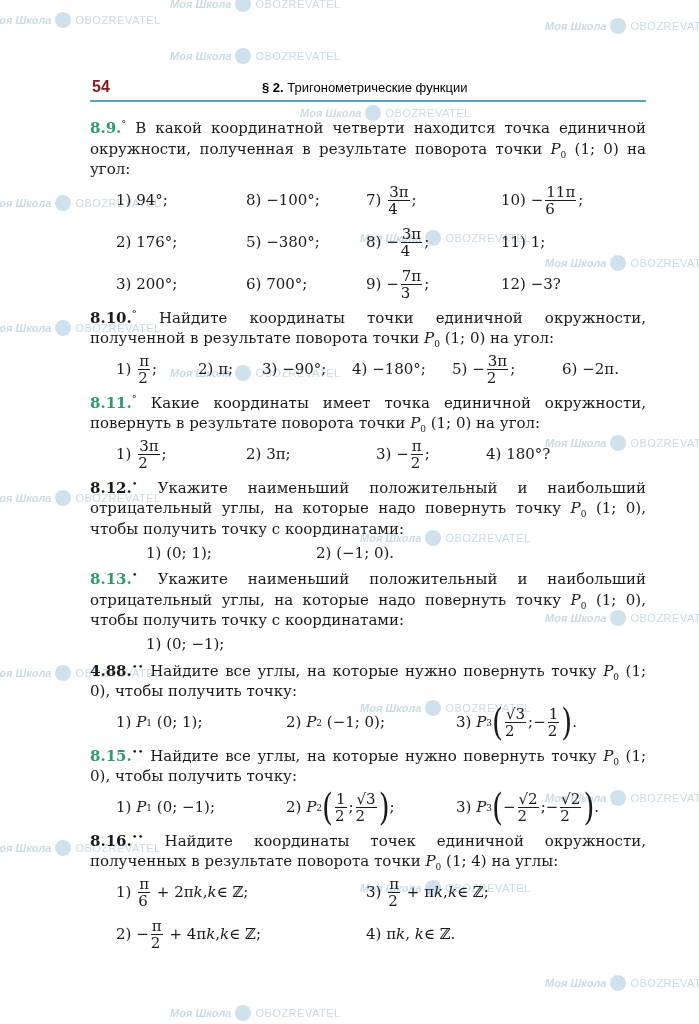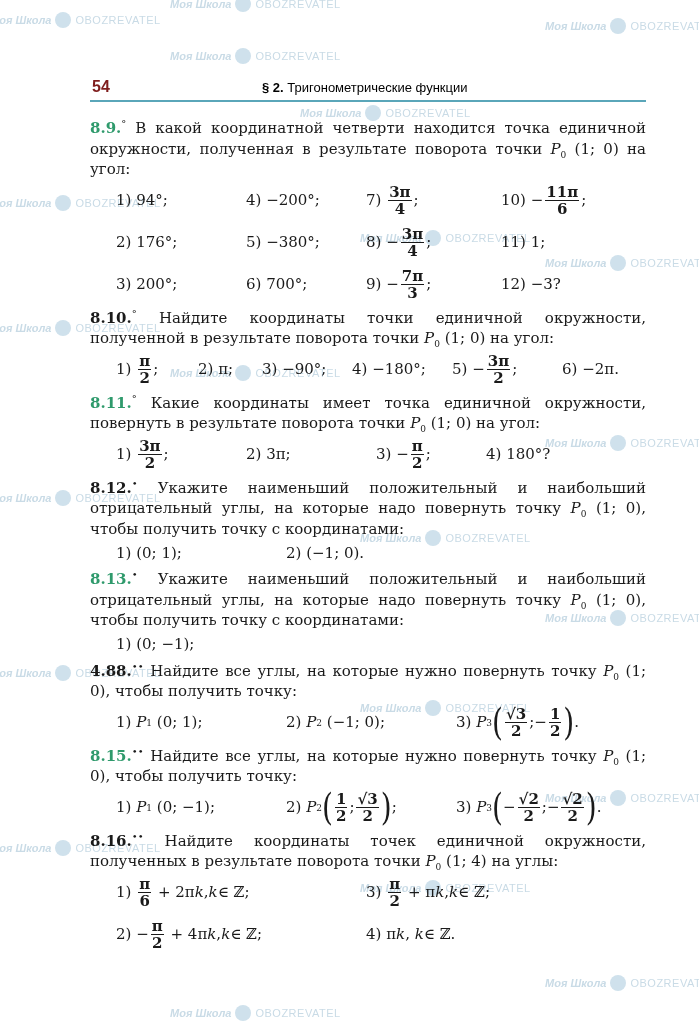--- a/index.html
+++ b/index.html
@@ -25,22 +25,22 @@
   .page { position: absolute; left: 90px; top: 118px; width: 556px; font-size: 15px; line-height: 20.5px; }
   .ex { position: relative; margin-bottom: 2px; }
   .ex p { margin: 0; text-align: justify; }
   .num { font-weight: bold; }
   .green { color: #2f9a6c; }
   .mk { font-size: 10px; vertical-align: super; line-height: 0; }
   .sub { font-size: 9px; vertical-align: sub; line-height: 0; }
   i.v { font-style: italic; }
   .grid { display: grid; padding-left: 26px; align-items: center; }
   .cell { height: 42px; display: flex; align-items: center; }
-  .row1 { height: 28px; }
-  .frac { display: inline-flex; flex-direction: column; align-items: center; vertical-align: middle; line-height: 16px; margin: 10px 2px; font-weight: bold; }
+  .row1 { height: 28px; margin-left: 30px; }
+  .frac { display: inline-flex; flex-direction: column; align-items: flex-start; vertical-align: middle; line-height: 16px; margin: 10px 2px; }
   .frac .n { border-bottom: 1px solid #1a1a1a; padding: 0 1px; }
   .paren { font-size: 28px; line-height: 28px; transform: scaleY(1.3); display: inline-block; }
 </style>
 </head>
 <body>
 
 <div class="wm" style="left:-10px;top:12px">
     <span class="s">Моя Школа</span>
     <span class="c"></span>
     <span class="o">OBOZREVATEL</span>
@@ -150,21 +150,21 @@
   <span class="pnum">54</span>
   <span class="chap"><b>§ 2.</b> <span>Тригонометрические функции</span></span>
 </div>
 
 <div class="page">
 
   <div class="ex">
     <p><span class="num green">8.9.</span><span class="mk">°</span> <span>В какой координатной четверти находится точка единичной окружности, полученная в результате поворота точки </span><i class="v">P</i><span class="sub">0</span><span> (1; 0) на угол:</span></p>
     <div class="grid" style="grid-template-columns:130px 120px 135px 150px">
       <div class="cell">1) 94°;</div>
-      <div class="cell">4) −200°;</div>
+      <div class="cell">8) −100°;</div>
       <div class="cell"><span>7)</span>&nbsp;<span class="frac">
             <span class="n">3π</span>
             <span>4</span>
           </span><span>;</span></div>
       <div class="cell"><span>10)</span>&nbsp;<span>−</span><span class="frac">
             <span class="n">11π</span>
             <span>6</span>
           </span><span>;</span></div>
       <div class="cell">2) 176°;</div>
       <div class="cell">5) −380°;</div>

